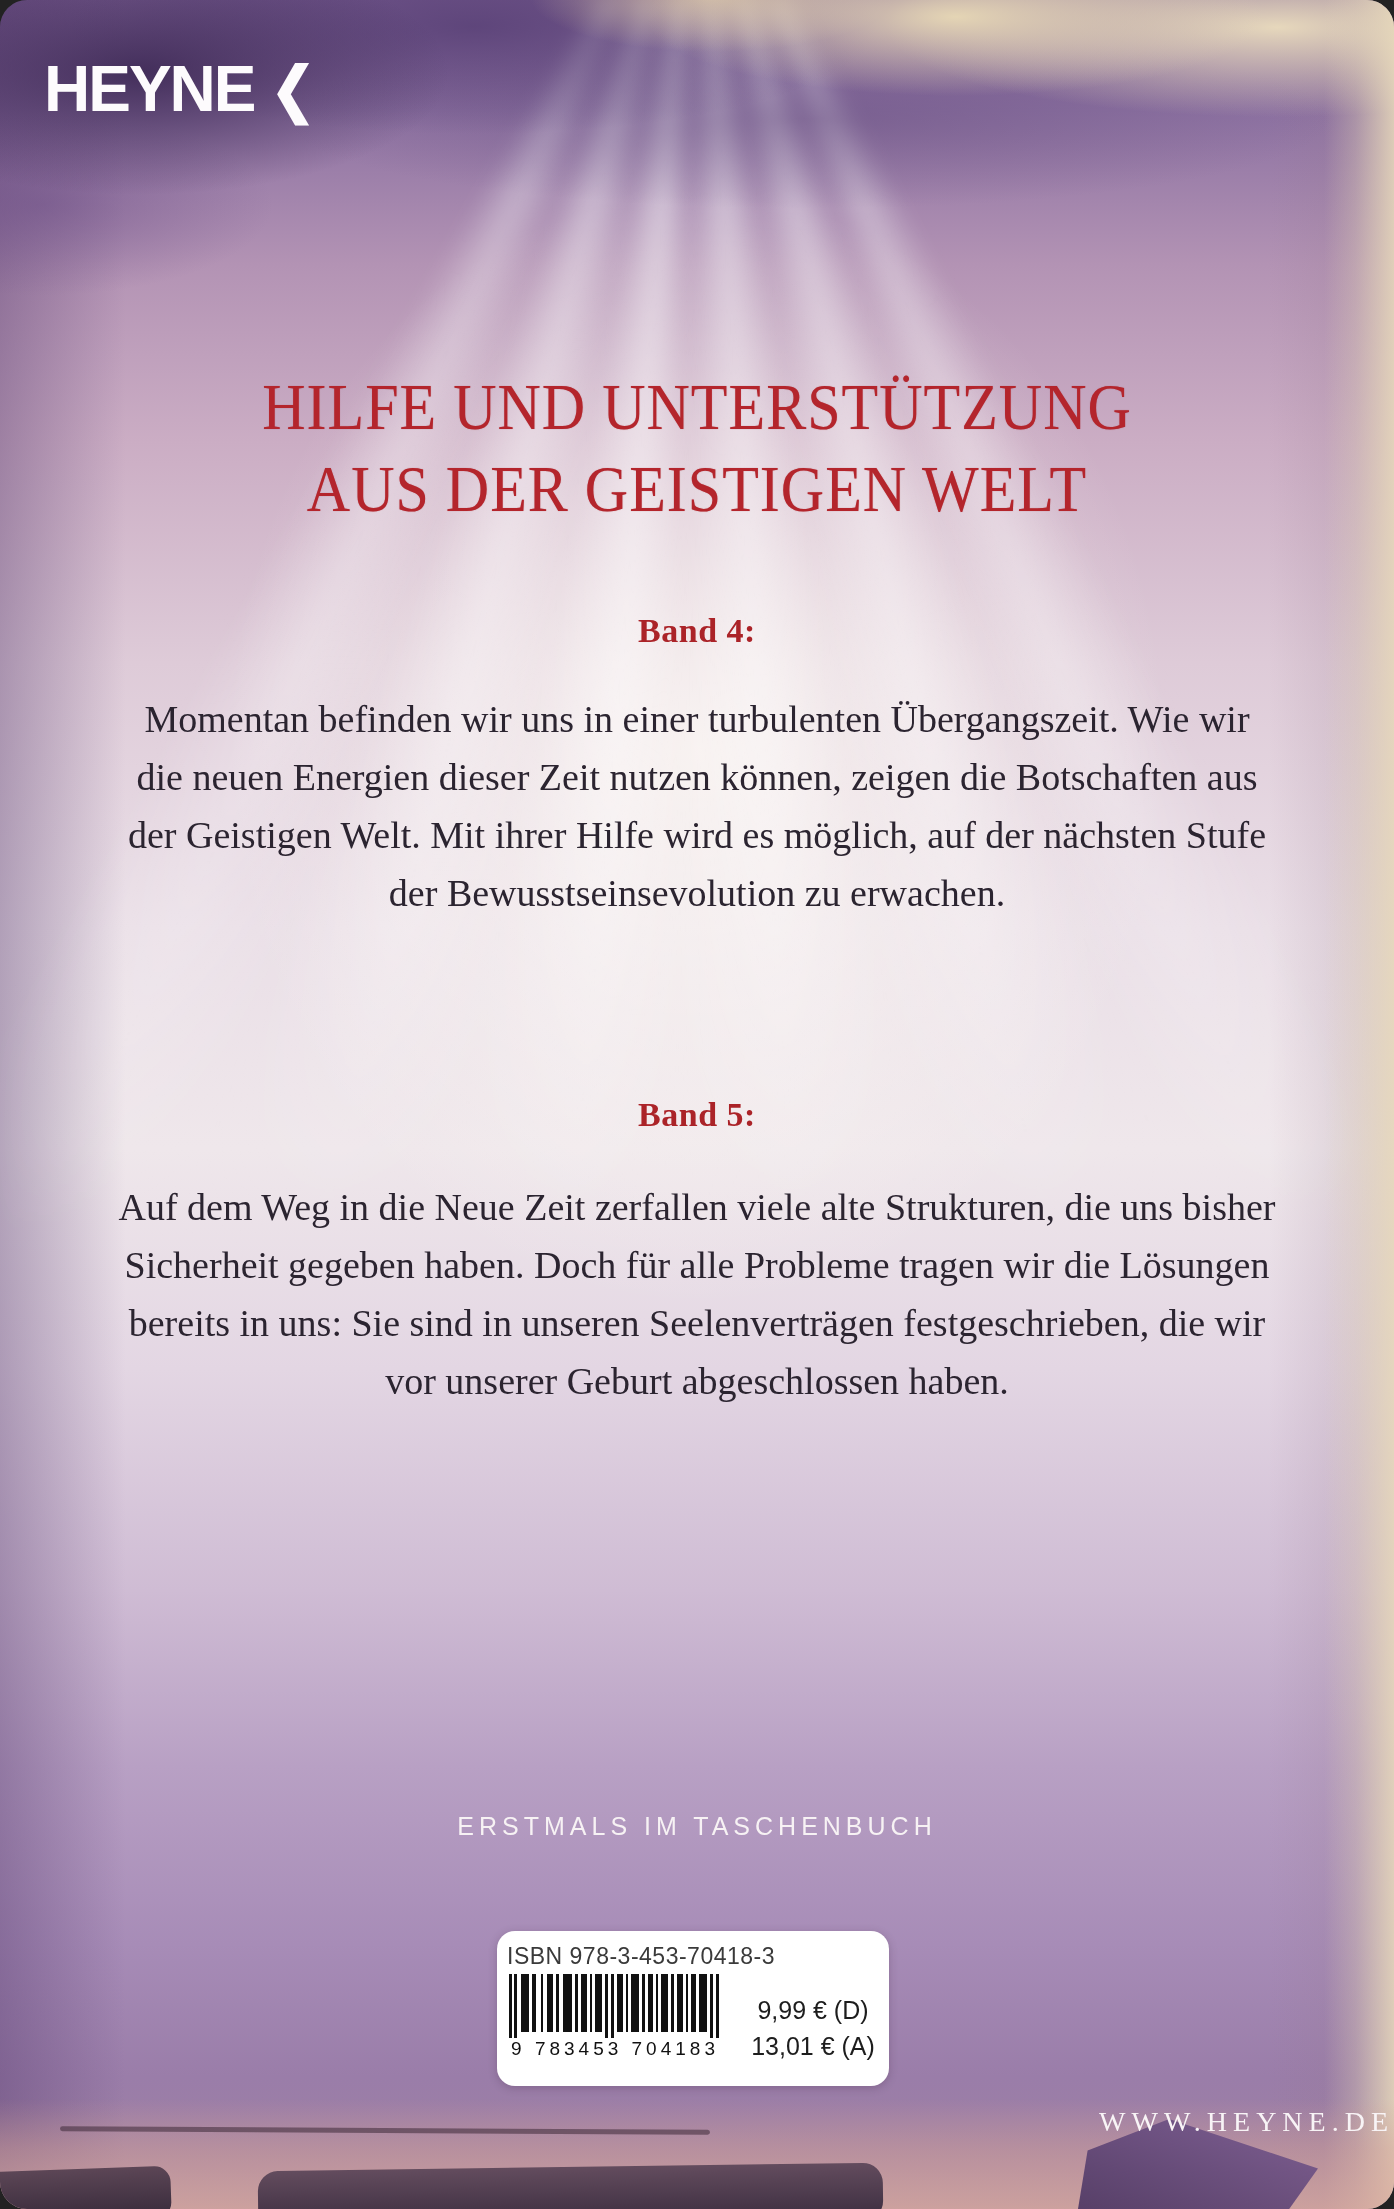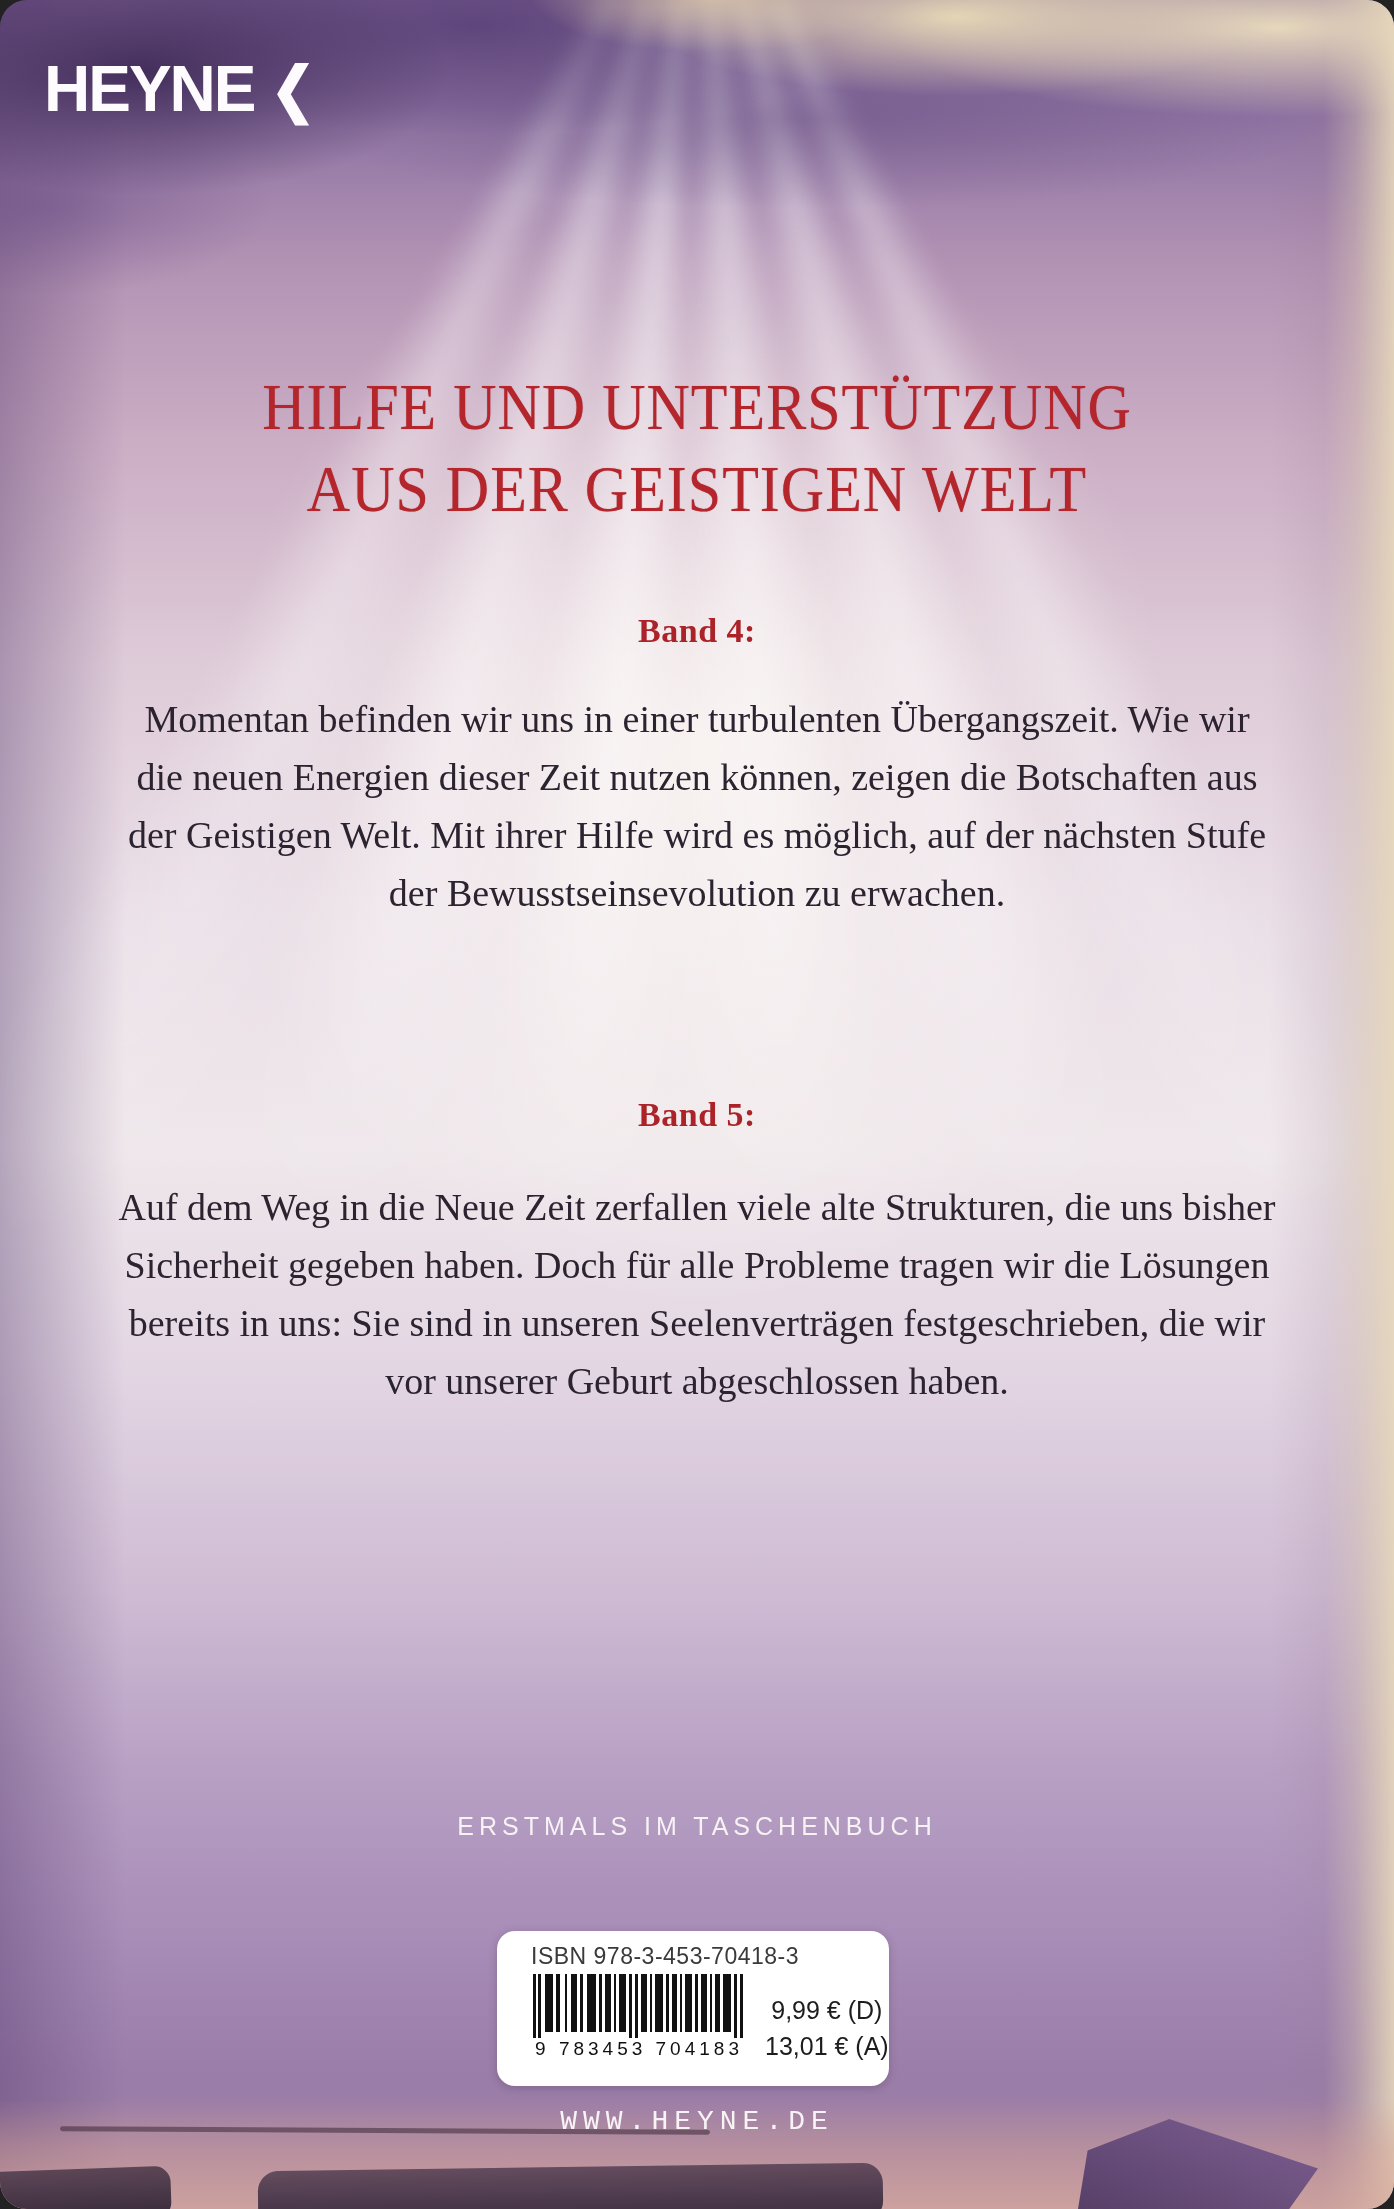--- a/index.html
+++ b/index.html
@@ -112,37 +112,37 @@
   .edition-note{
     position:absolute;left:0;top:1812px;width:100%;text-align:center;
     font-family:"Liberation Sans", sans-serif;
     color:#f7f2f4;font-size:25px;letter-spacing:5px;font-weight:400;
   }
   .isbn-box{
     position:absolute;left:497px;top:1931px;width:392px;height:155px;
     background:#ffffff;border-radius:18px;
     box-shadow:0 2px 8px rgba(60,30,60,0.25);
     font-family:"Liberation Sans", sans-serif;color:#222;
-    padding:10px 28px;box-sizing:border-box;
+    padding:10px 4px;box-sizing:border-box;
   }
   .isbn-label{font-size:23px;color:#3a3a3a;letter-spacing:0.5px;margin:2px 0 4px 6px;}
   .isbn-row{display:flex;align-items:flex-start;}
   .barcode-wrap{width:228px;}
   .barcode{display:block;width:228px;height:64px;}
   .barcode-digits{
     font-size:19px;letter-spacing:4px;color:#111;margin-top:0px;text-align:center;width:228px;
     white-space:nowrap;
   }
   .prices{
     margin-left:12px;margin-top:18px;text-align:center;flex:1;
     font-size:25px;color:#1d1d1d;line-height:36px;white-space:nowrap;
   }
   .website{
-    position:absolute;left:0;top:2106px;width:100%;text-align:center;
-    font-family:Liberation Mono, monospace;
+    position:absolute;left:0;top:2106px;width:100%;text-align:right;
+    font-family:Liberation Serif, serif;
     color:#f8f4f6;font-size:28px;letter-spacing:6px;font-weight:400;
   }
 </style>
 </head>
 <body>
 
 <div class="cover">
 
   <div class="layer beams"></div>
   <div class="layer top-dark"></div>

